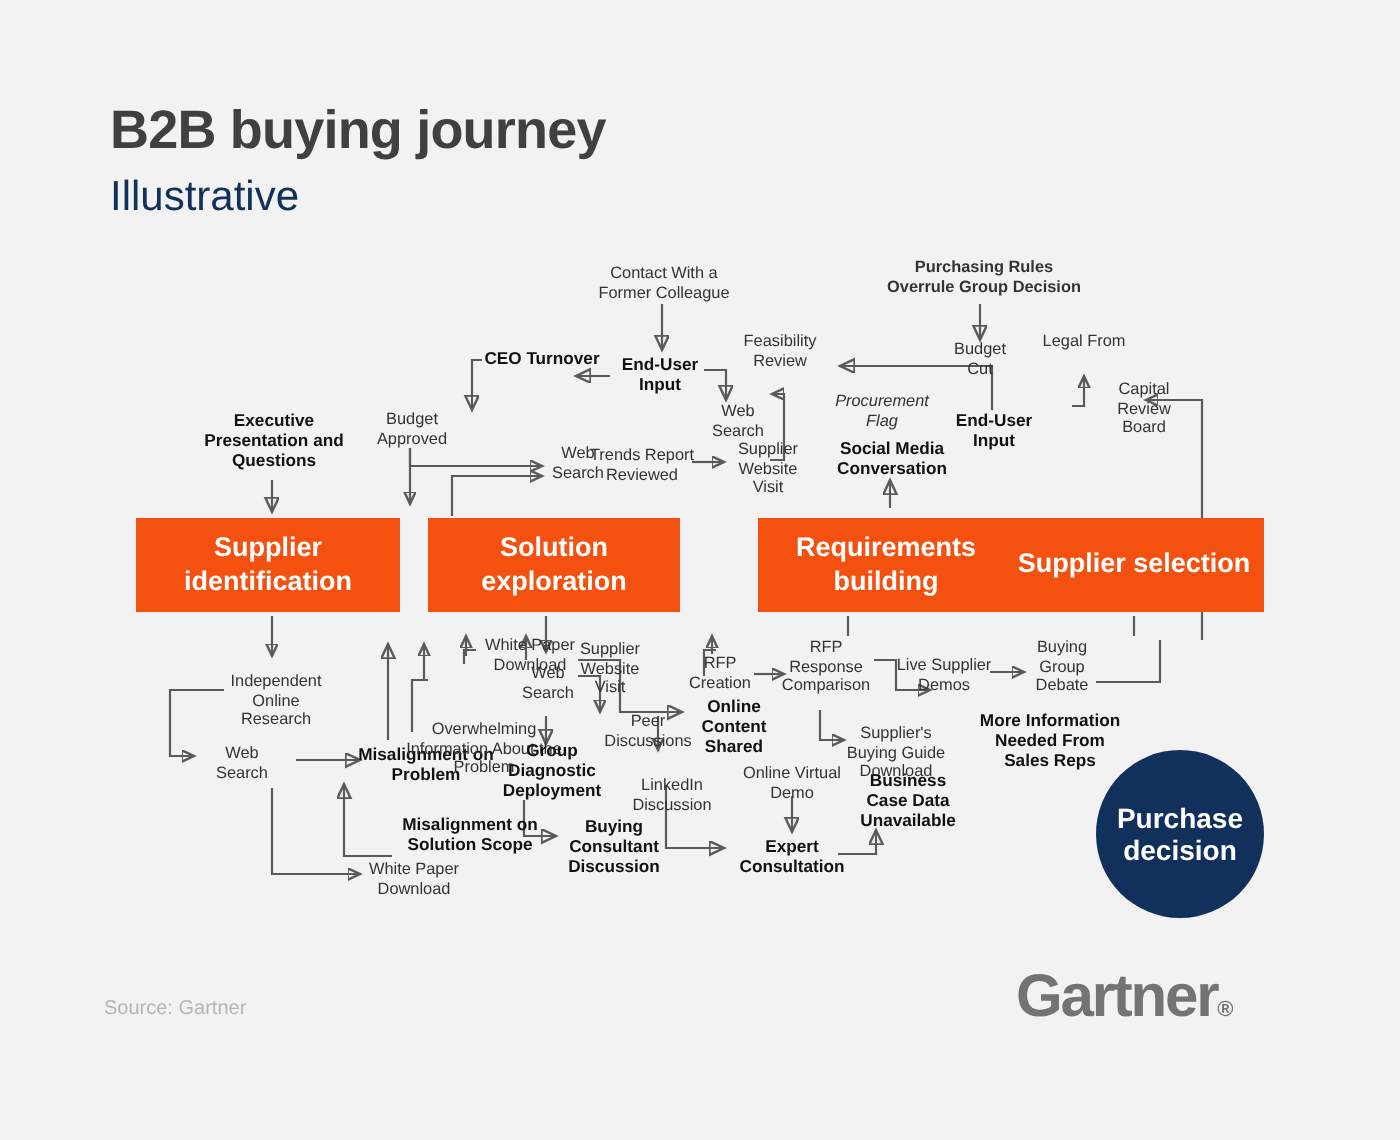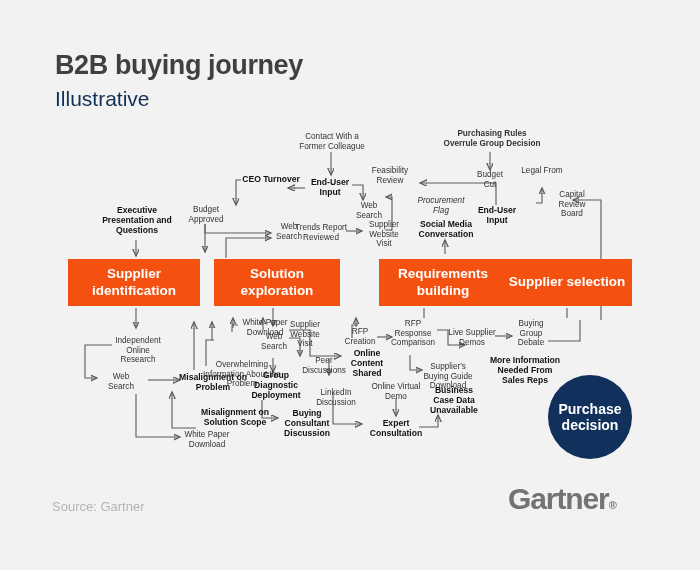--- a/index.html
+++ b/index.html
@@ -57,21 +57,21 @@
     line-height:1.18;
     white-space:nowrap;
     z-index:2;
   }
   .node.reg{font-size:8.2px;font-weight:normal;color:#333333;}
   .node.bold{font-size:8.6px;font-weight:bold;color:#111111;}
 
   
   .source{
     position:absolute;left:52px;top:497px;
-    font-size:13px;color:#b4b4b4;line-height:1.5;
+    font-size:10px;color:#b4b4b4;line-height:1.5;
   }
   #logo{
     position:absolute;left:508px;top:484px;
     font-size:30px;font-weight:bold;color:#737373;
     letter-spacing:-1.1px;line-height:1;
   }
   #logo .reg-mark{font-size:11px;vertical-align:baseline;letter-spacing:0;}
 
   svg#wires{position:absolute;left:0;top:0;width:700px;height:570px;z-index:1;}
   svg#wires line, svg#wires path{stroke:#5a5a5a;stroke-width:1.1;fill:none;}

